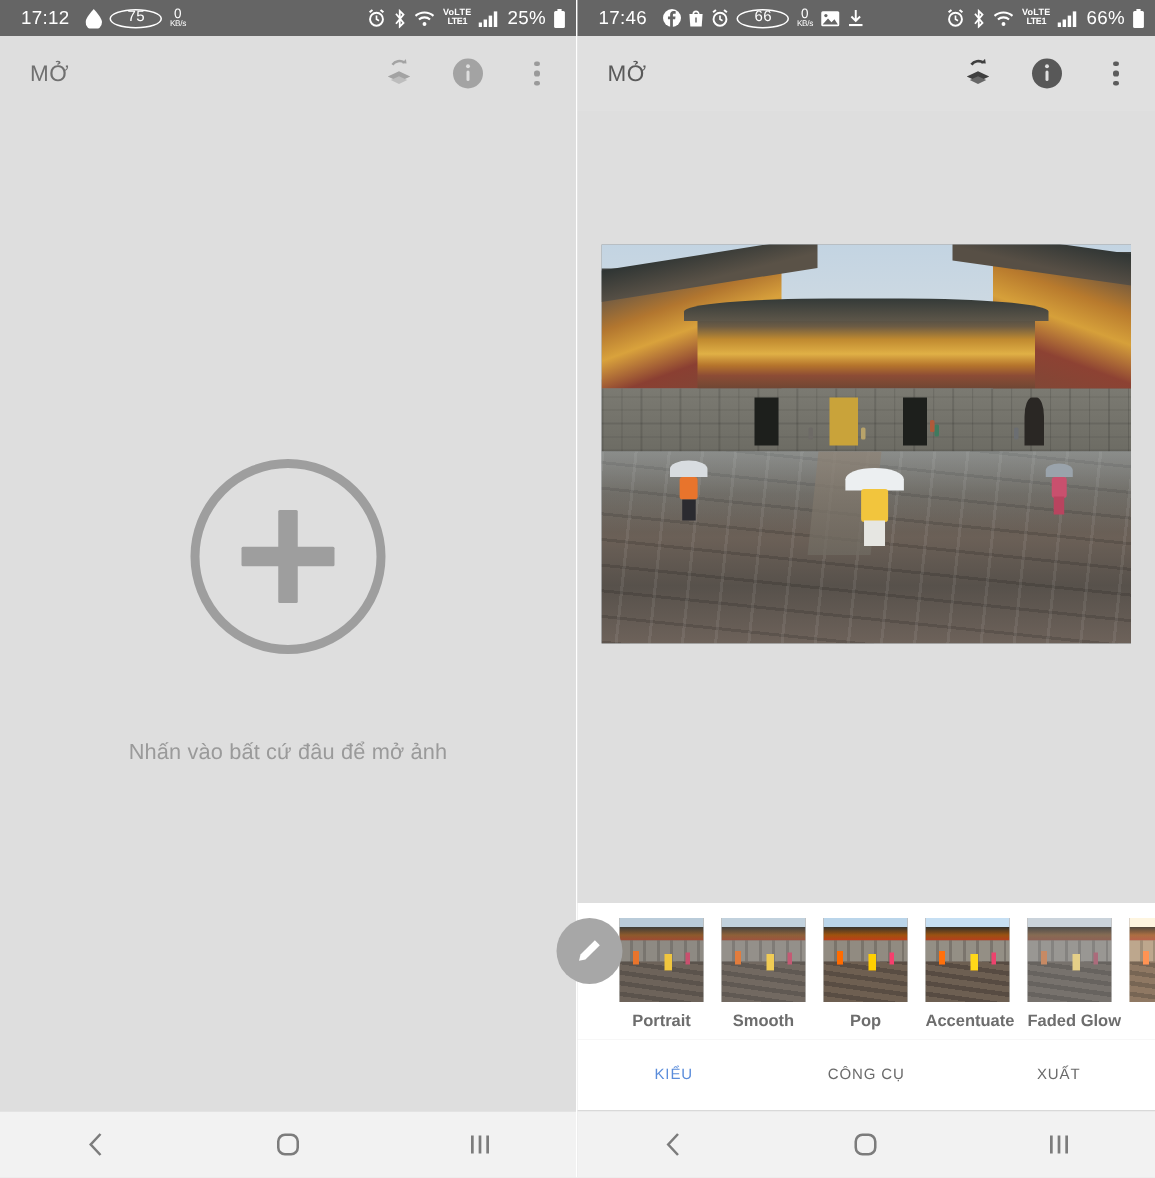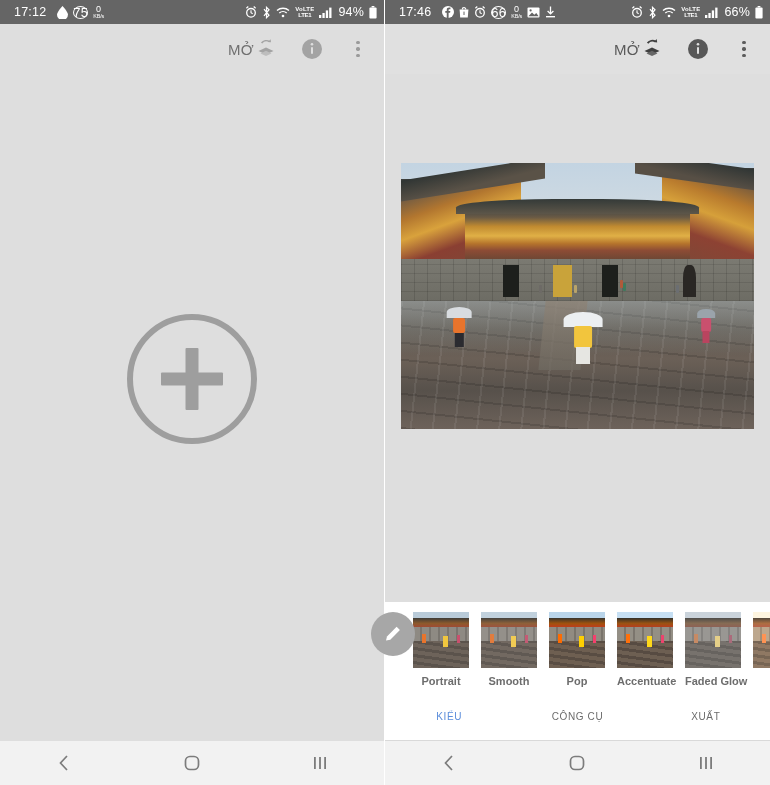--- a/index.html
+++ b/index.html
@@ -31,37 +31,37 @@
   .sb-time { font-size:12.5px; font-weight:400; margin-right:6px; }
   .sb-left { display:flex; align-items:center; gap:5px; flex:1; }
   .sb-right { display:flex; align-items:center; gap:5px; }
   .sb-ico { display:inline-flex; align-items:center; justify-content:center; }
   .sb-ico svg { display:block; }
   .sb-batt-text { font-size:12.5px; margin-left:1px; }
   .kbs { display:flex; flex-direction:column; align-items:center; line-height:1; }
   .kbs .n { font-size:9px; }
   .kbs .u { font-size:5.5px; letter-spacing:-.2px; }
   .circ-num {
-    width:15px; height:13px; border:1.3px solid #fff; border-radius:50%;
-    font-size:13px; display:flex; align-items:center; justify-content:center;
+    width:35px; height:13px; border:1.3px solid #fff; border-radius:50%;
+    font-size:10px; display:flex; align-items:center; justify-content:center;
     line-height:1;
   }
   .volte { display:flex; flex-direction:column; align-items:center; line-height:1; }
   .volte .a { font-size:6px; font-weight:bold; }
   .volte .b { font-size:6px; font-weight:bold; letter-spacing:-.3px; }
 
   
   .toolbar {
     height:50px; flex:0 0 50px;
     display:flex; align-items:center;
     padding:0 14px 0 20px;
     background:#dedede;
   }
   .toolbar.white { background:#e0e0e0; }
-  .tb-title { font-size:15px; color:#707070; letter-spacing:.3px; flex:1;text-align:right; }
+  .tb-title { font-size:15px; color:#707070; letter-spacing:.3px; flex:1; }
   .tb-title.dark { color:#5a5a5a; }
   .tb-actions { display:flex; align-items:center; gap:22px; }
   .tb-btn { display:flex; align-items:center; justify-content:center; width:24px; height:24px; }
   .dots { display:flex; flex-direction:column; gap:3px; align-items:center; }
   .dots i { width:3.4px; height:3.4px; border-radius:50%; background:#9a9a9a; display:block; }
   .dots.dark i { background:#5c5c5c; }
 
   
   .canvas {
     flex:1; position:relative;
@@ -258,21 +258,21 @@
         <span class="b">LTE1</span>
       </span>
       <span class="sb-ico">
         <svg width="13" height="11" viewBox="0 0 13 11">
             <rect x="0" y="8" width="2.3" height="3" fill="#fff"></rect>
             <rect x="3.4" y="6" width="2.3" height="5" fill="#fff"></rect>
             <rect x="6.8" y="3.4" width="2.3" height="7.6" fill="#fff"></rect>
             <rect x="10.2" y="0.6" width="2.3" height="10.4" fill="#fff"></rect>
           </svg>
       </span>
-      <span class="sb-batt-text">94%</span>
+      <span class="sb-batt-text">25%</span>
       <span class="sb-ico">
         <svg width="8" height="13" viewBox="0 0 8 13">
             <rect x="2.6" y="0" width="2.8" height="1.4" fill="#fff"></rect>
             <rect x="0.4" y="1.4" width="7.2" height="11.2" rx="1" fill="#fff"></rect>
           </svg>
       </span>
     </div>
   </div>
 
   <div class="toolbar">
@@ -298,20 +298,21 @@
             <i></i>
             <i></i>
             <i></i>
           </span>
       </span>
     </div>
   </div>
 
   <div class="canvas">
     <div class="plus-circle"></div>
+    <div class="hint">Nhấn vào bất cứ đâu để mở ảnh</div>
   </div>
 
   <div class="navbar">
     <span class="nav-btn">
       <svg width="20" height="20" viewBox="0 0 20 20">
           <path d="M13 3 6.5 10 13 17" stroke="#7c7c7c" stroke-width="1.7" fill="none"></path>
         </svg>
     </span>
     <span class="nav-btn">
       <svg width="20" height="20" viewBox="0 0 20 20">

